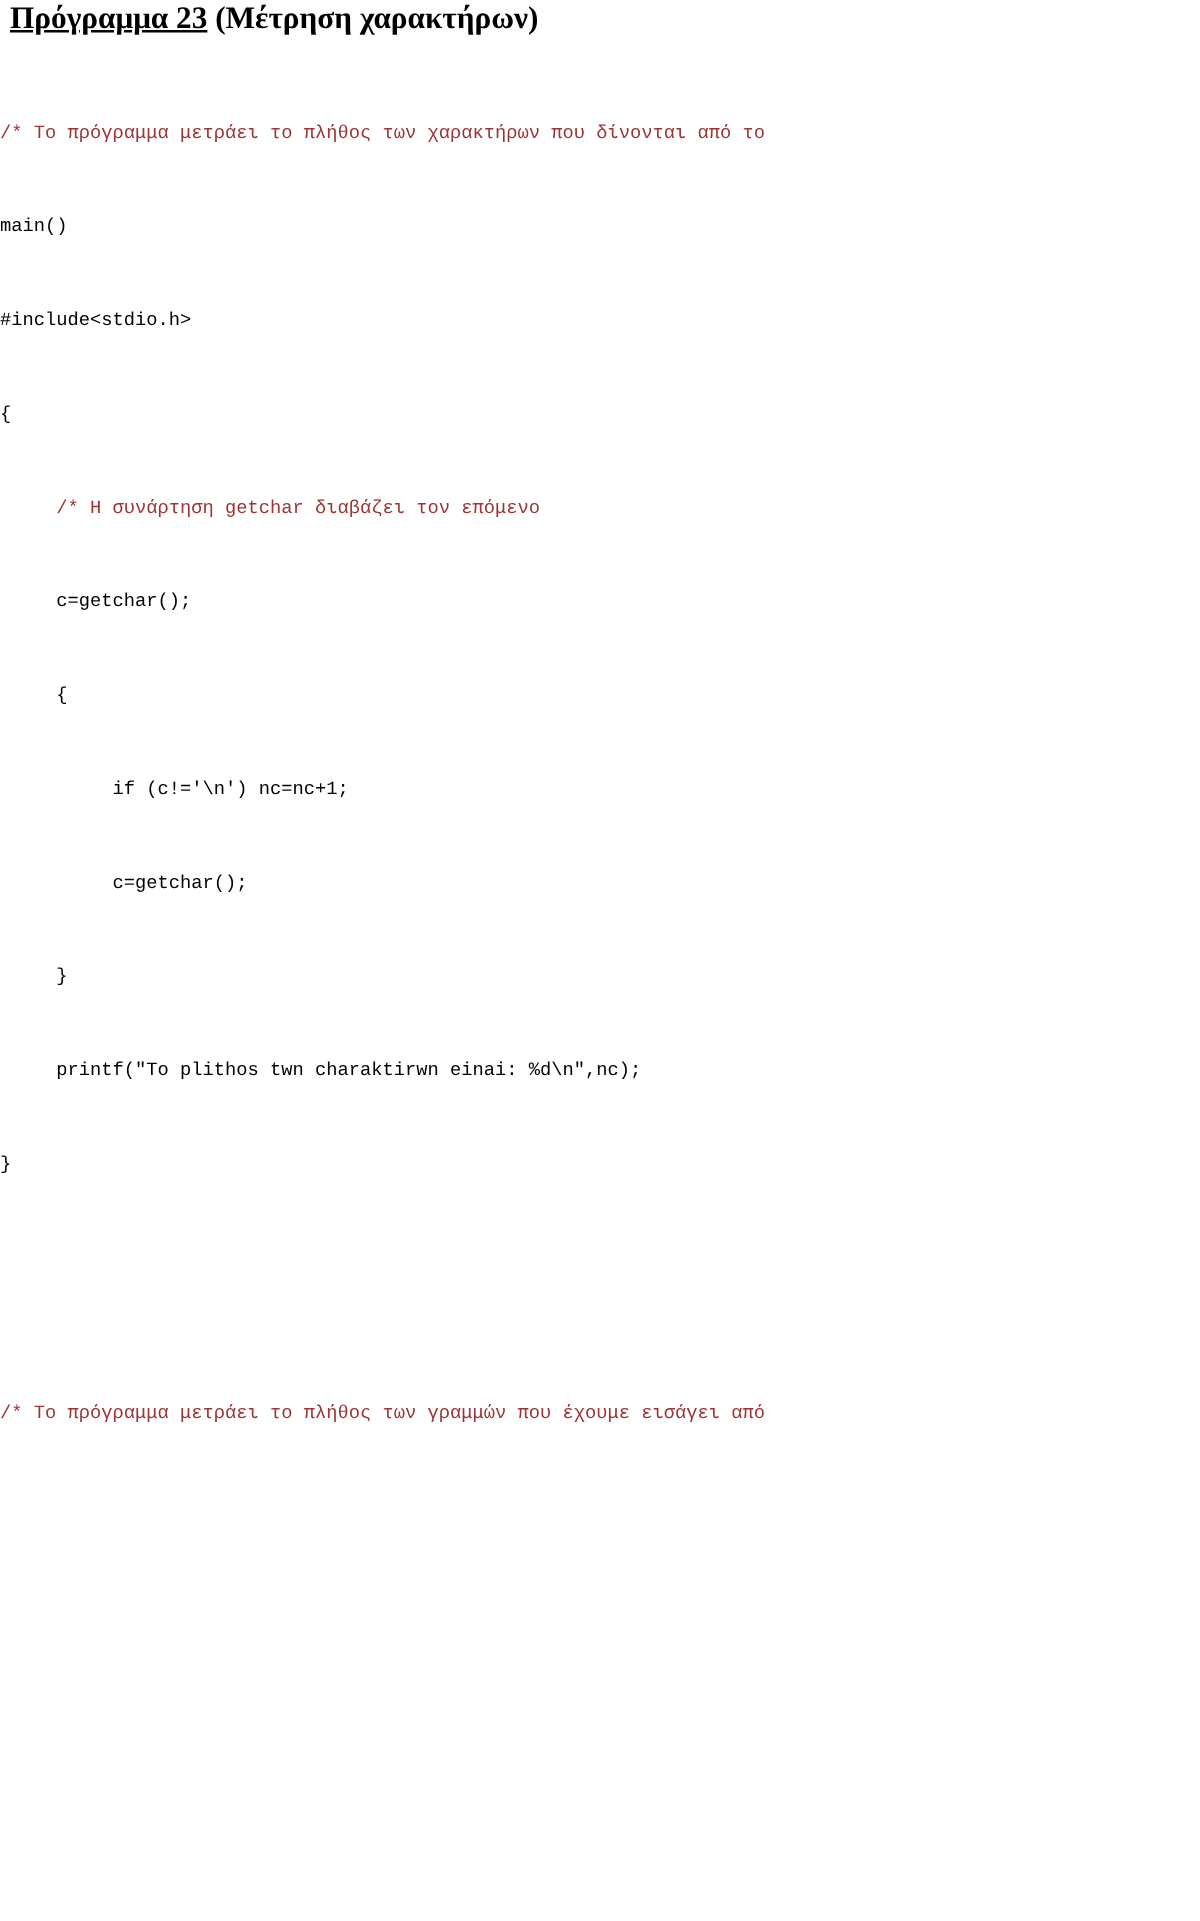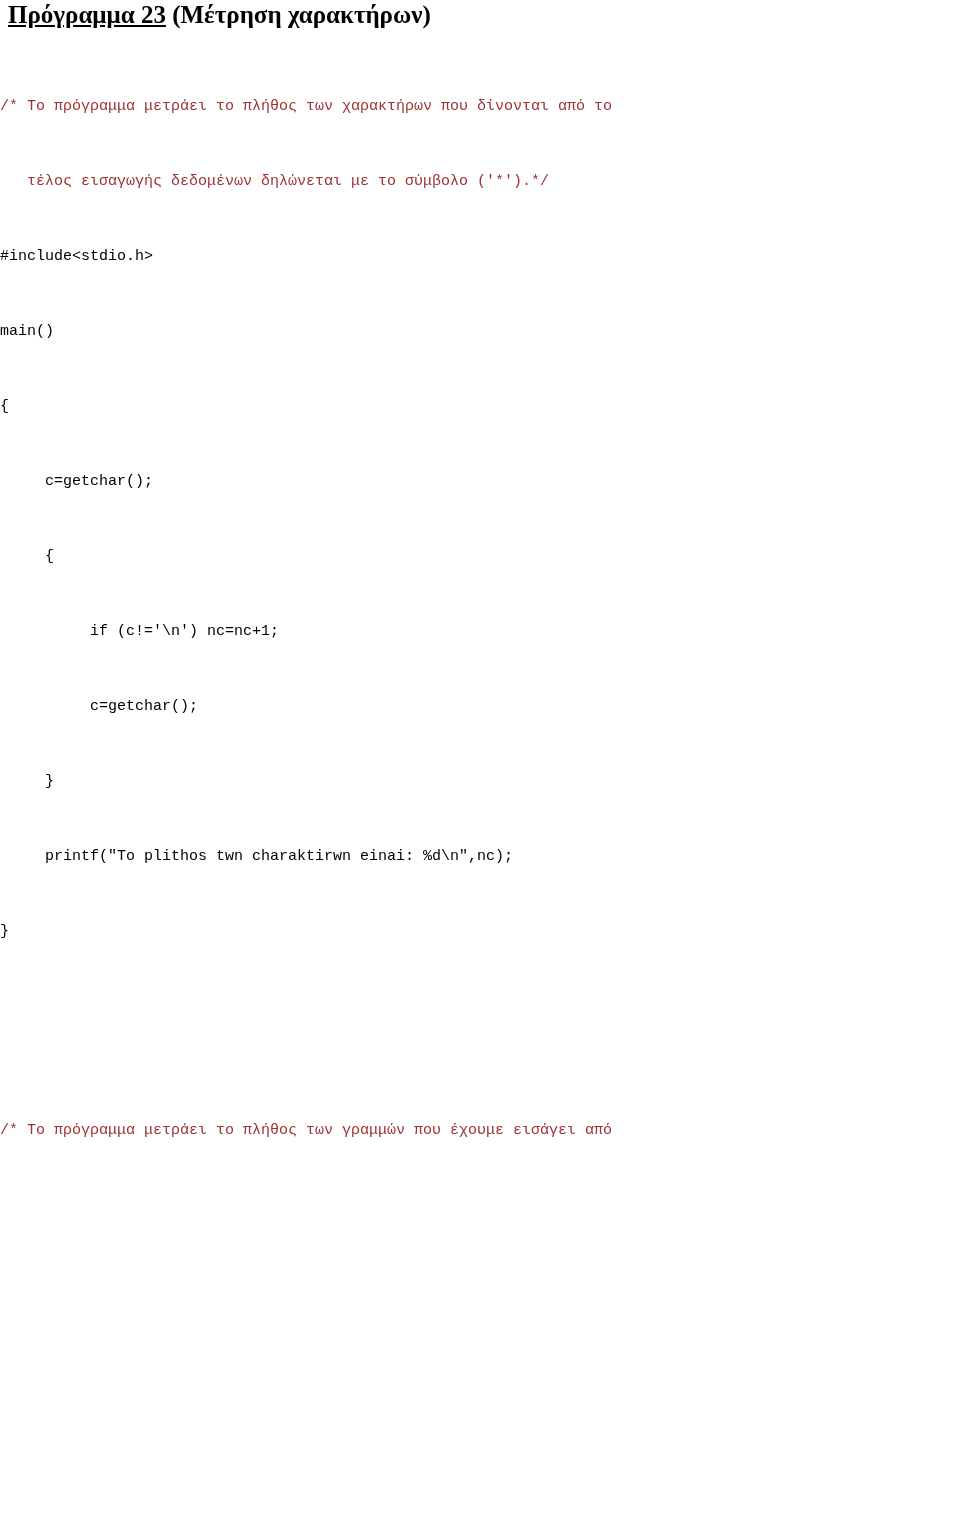--- a/index.html
+++ b/index.html
@@ -71,24 +71,24 @@
 <body>
 
 <div class="page">
 
   <h2 class="prog-heading"><span class="underlined">Πρόγραμμα 23</span><span class="plain"> (Μέτρηση χαρακτήρων)</span></h2>
 
   <div class="gap-sm"></div>
 
   <div class="code-block">
     <div class="code-line comment">/* Το πρόγραμμα μετράει το πλήθος των χαρακτήρων που δίνονται από το</div>
-    <div class="code-line comment">   τέλος εισαγωγής δεδομένων δηλώνεται με το σύμβολο ('*').*/</div>
+    <div class="code-line">main()</div>
     <div class="code-line">#include&lt;stdio.h&gt;</div>
-    <div class="code-line">main()</div>
     <div class="code-line">{</div>
+    <div class="code-line comment">     /* Η συνάρτηση getchar διαβάζει τον επόμενο</div>
     <div class="code-line">     c=getchar();</div>
     <div class="code-line">     {</div>
     <div class="code-line">          if (c!='\n') nc=nc+1;</div>
     <div class="code-line">          c=getchar();</div>
     <div class="code-line">     }</div>
     <div class="code-line">     printf("To plithos twn charaktirwn einai: %d\n",nc);</div>
     <div class="code-line">}</div>
   </div>
 
   <div class="gap-lg"></div>

